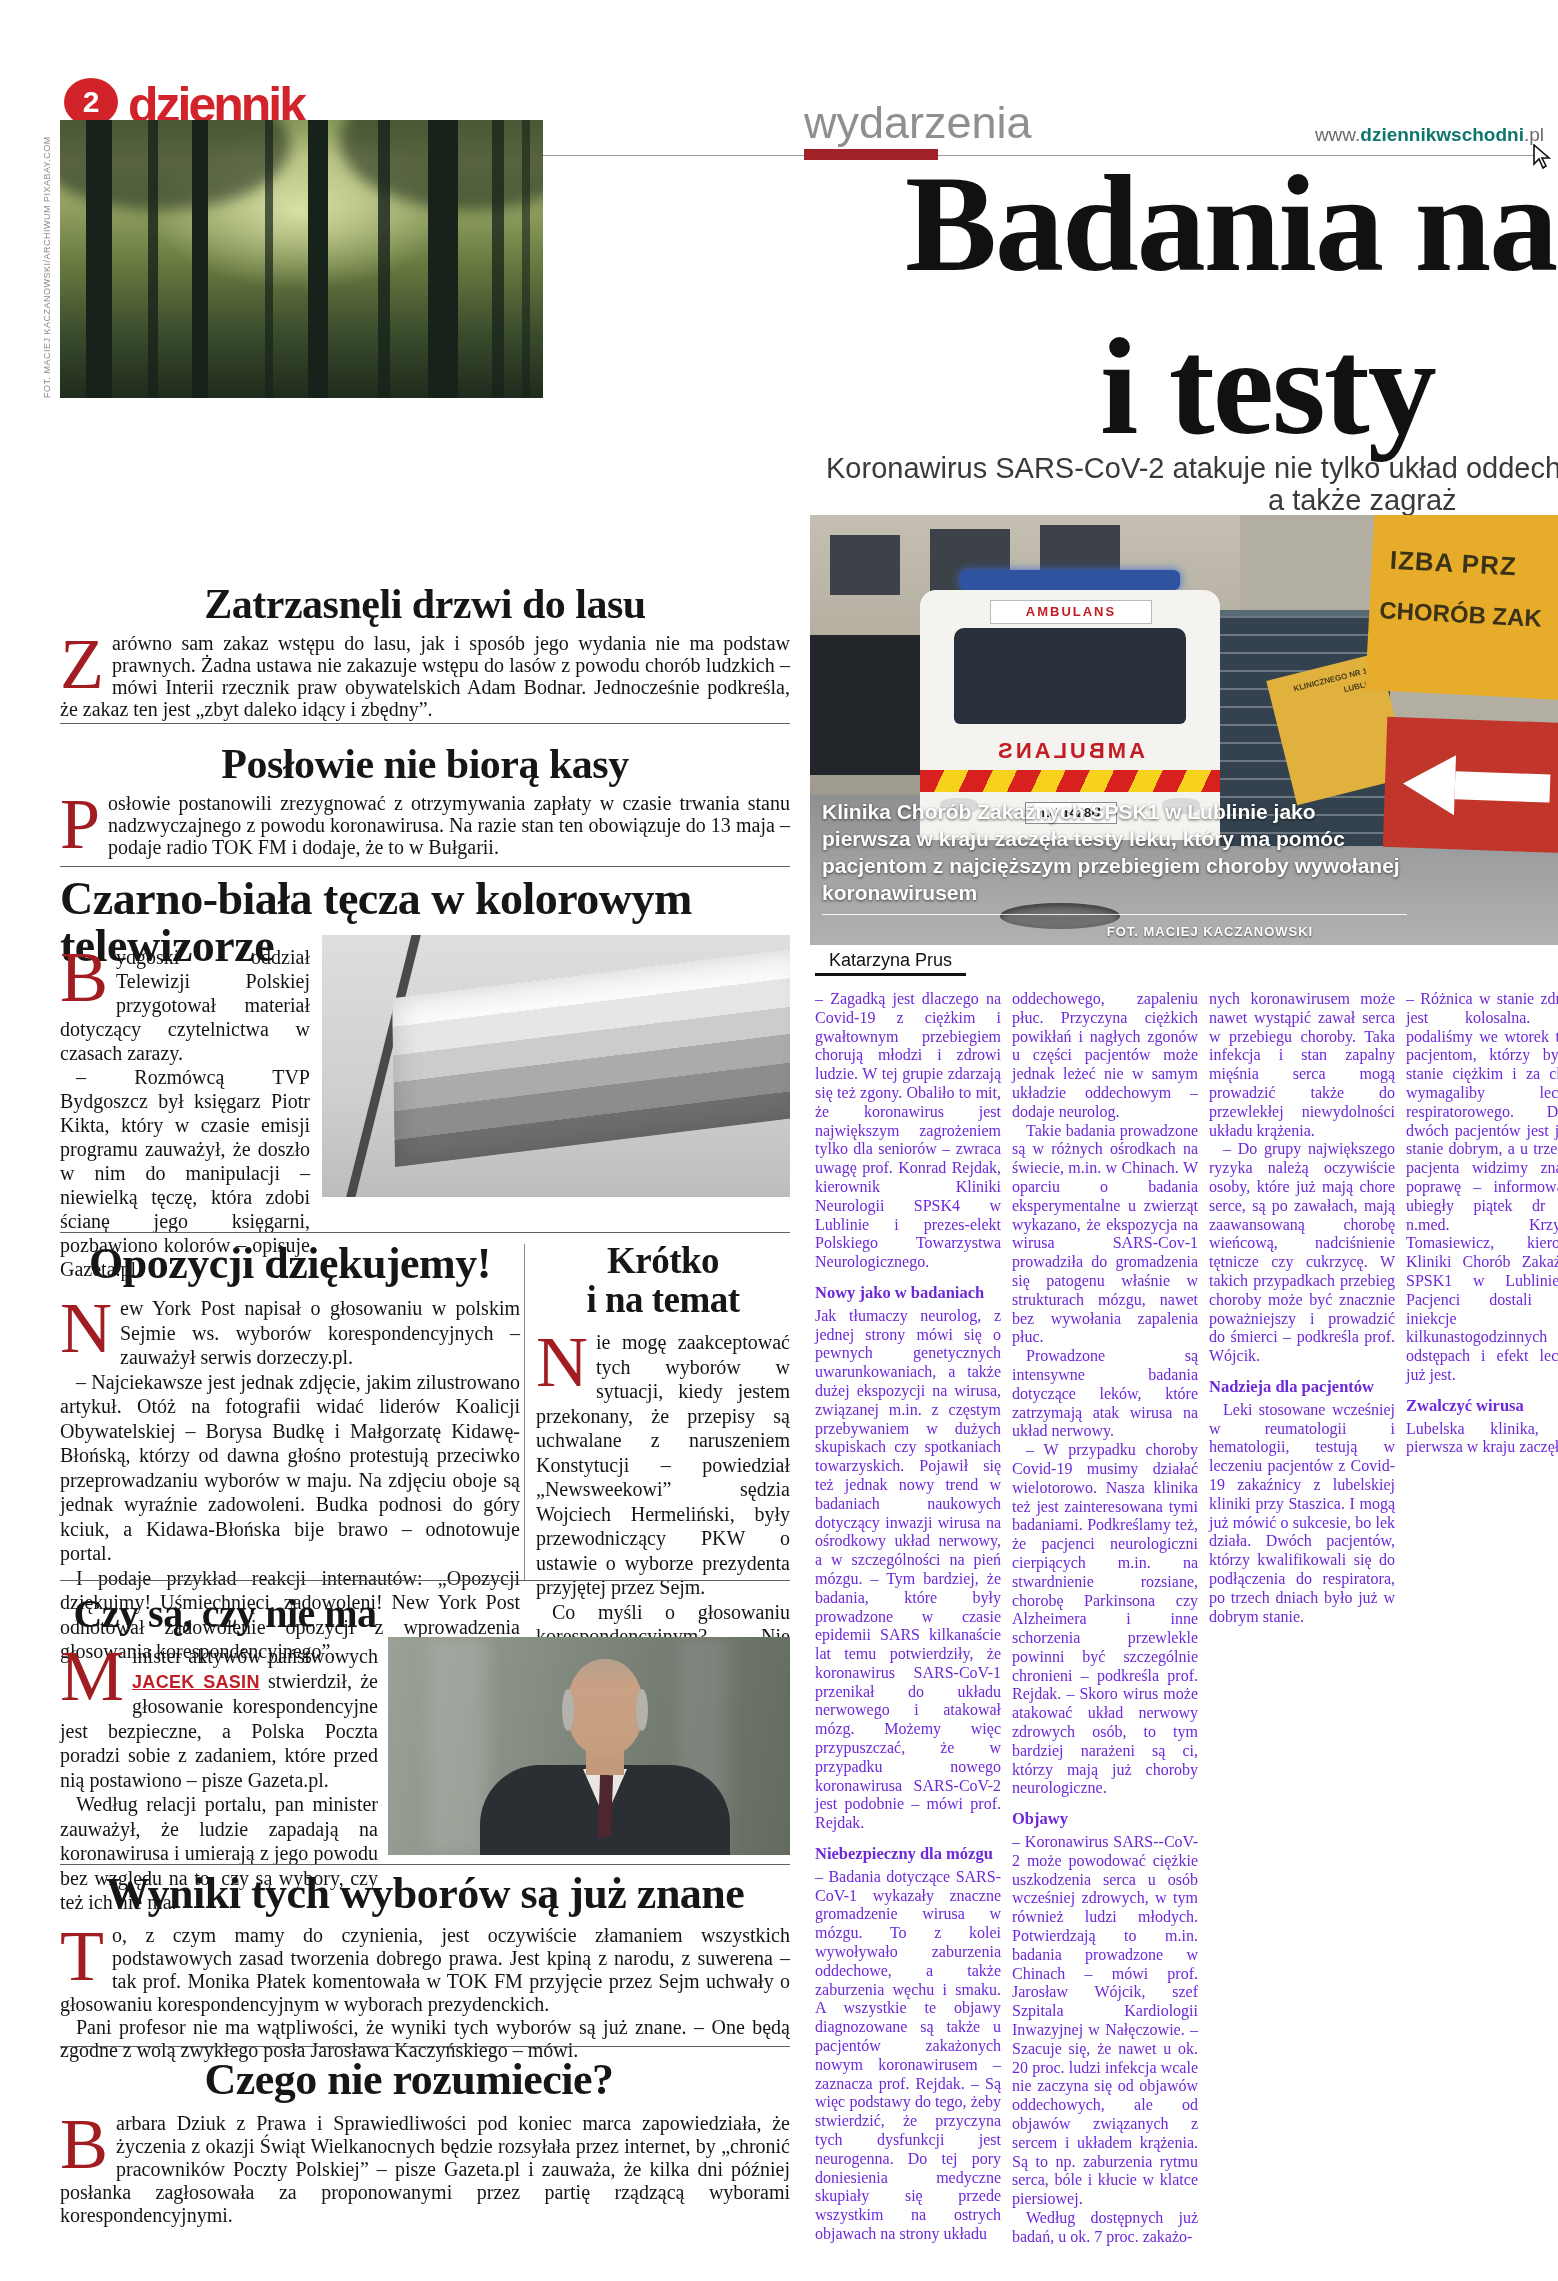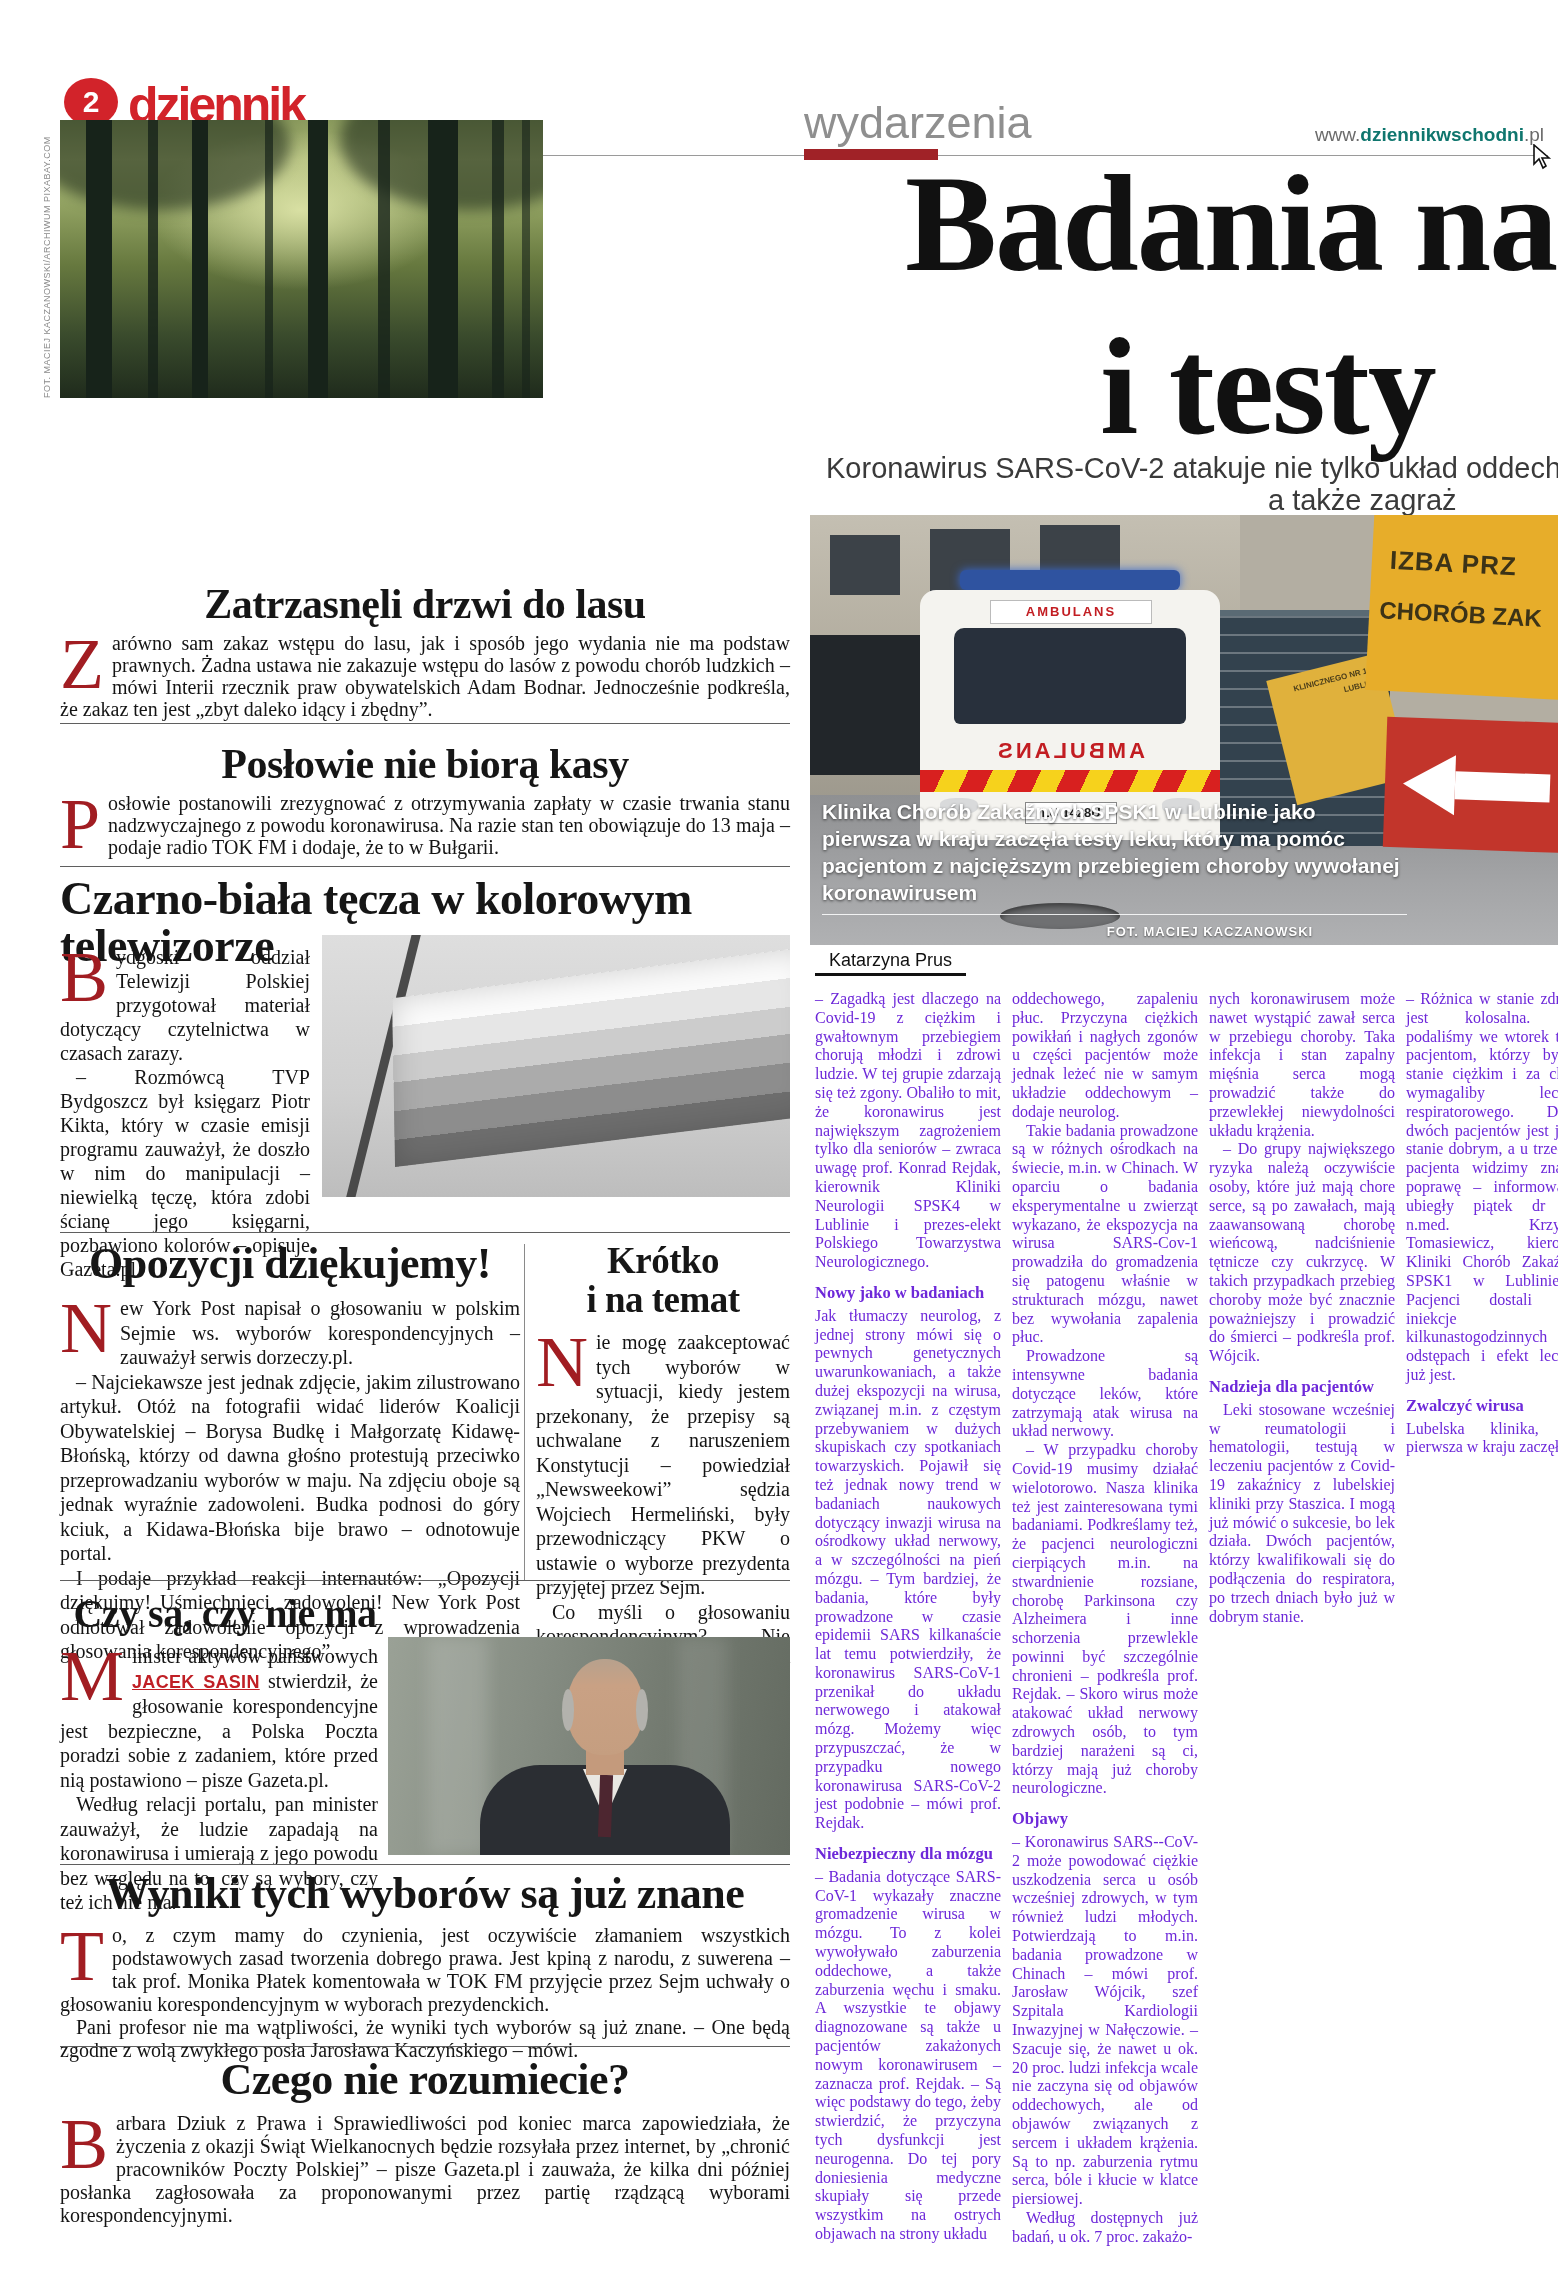--- a/index.html
+++ b/index.html
@@ -197,21 +197,21 @@
 </div>
 <div class="abs divider" style="left:60px;top:1864px;width:730px;"></div>
 
 <div class="abs sec-title center" style="left:60px;top:1872px;width:730px;font-size:44px;">Wyniki tych wyborów są już znane</div>
 <div class="abs body-text" style="left:60px;top:1924px;width:730px;font-size:20px;line-height:23px;">
   <span class="dropcap">T</span><span>o, z czym mamy do czynienia, jest oczywiście złamaniem wszystkich podstawowych zasad tworzenia dobrego prawa. Jest kpiną z narodu, z suwerena – tak prof. Monika Płatek komentowała w TOK FM przyjęcie przez Sejm uchwały o głosowaniu korespondencyjnym w wyborach prezydenckich.</span>
   <p style="margin:0;text-indent:16px;">Pani profesor nie ma wątpliwości, że wyniki tych wyborów są już znane. – One będą zgodne z wolą zwykłego posła Jarosława Kaczyńskiego – mówi.</p>
 </div>
 <div class="abs divider" style="left:60px;top:2046px;width:730px;"></div>
 
-<div class="abs sec-title center" style="left:60px;top:2058px;width:730px;font-size:44px;">Czego nie rozumiecie?</div>
+<div class="abs sec-title center" style="left:44px;top:2058px;width:730px;font-size:44px;">Czego nie rozumiecie?</div>
 <div class="abs body-text" style="left:60px;top:2112px;width:730px;font-size:20px;line-height:23px;"><span class="dropcap">B</span><span>arbara Dziuk z Prawa i Sprawiedliwości pod koniec marca zapowiedziała, że życzenia z okazji Świąt Wielkanocnych będzie rozsyłała przez internet, by „chronić pracowników Poczty Polskiej” – pisze Gazeta.pl i zauważa, że kilka dni później posłanka zagłosowała za proponowanymi przez partię rządzącą wyborami korespondencyjnymi.</span></div>
 
 <div class="abs headline" style="left:905px;top:155px;">Badania na</div>
 <div class="abs headline" style="left:1100px;top:318px;">i testy</div>
 <div class="abs subtitle" style="left:826px;top:454px;">Koronawirus SARS-CoV-2 atakuje nie tylko układ oddechowy. Mo</div>
 <div class="abs subtitle" style="left:1268px;top:486px;">a także zagraż</div>
 
 <div class="abs ambphoto">
   <div class="bldg"></div>
   <div class="win" style="left:20px;top:20px;width:70px;height:60px;"></div>

